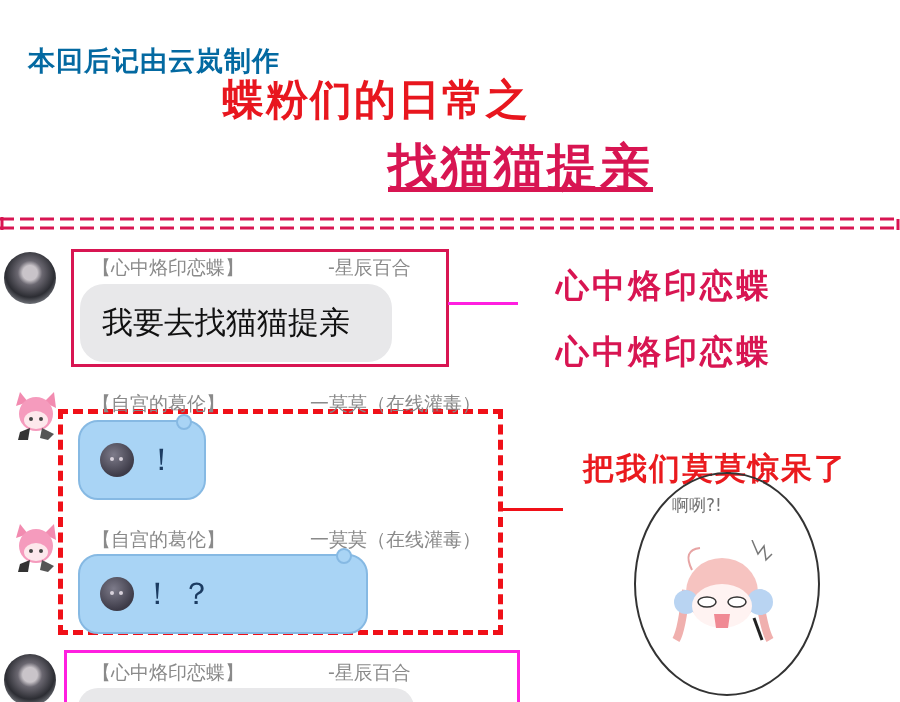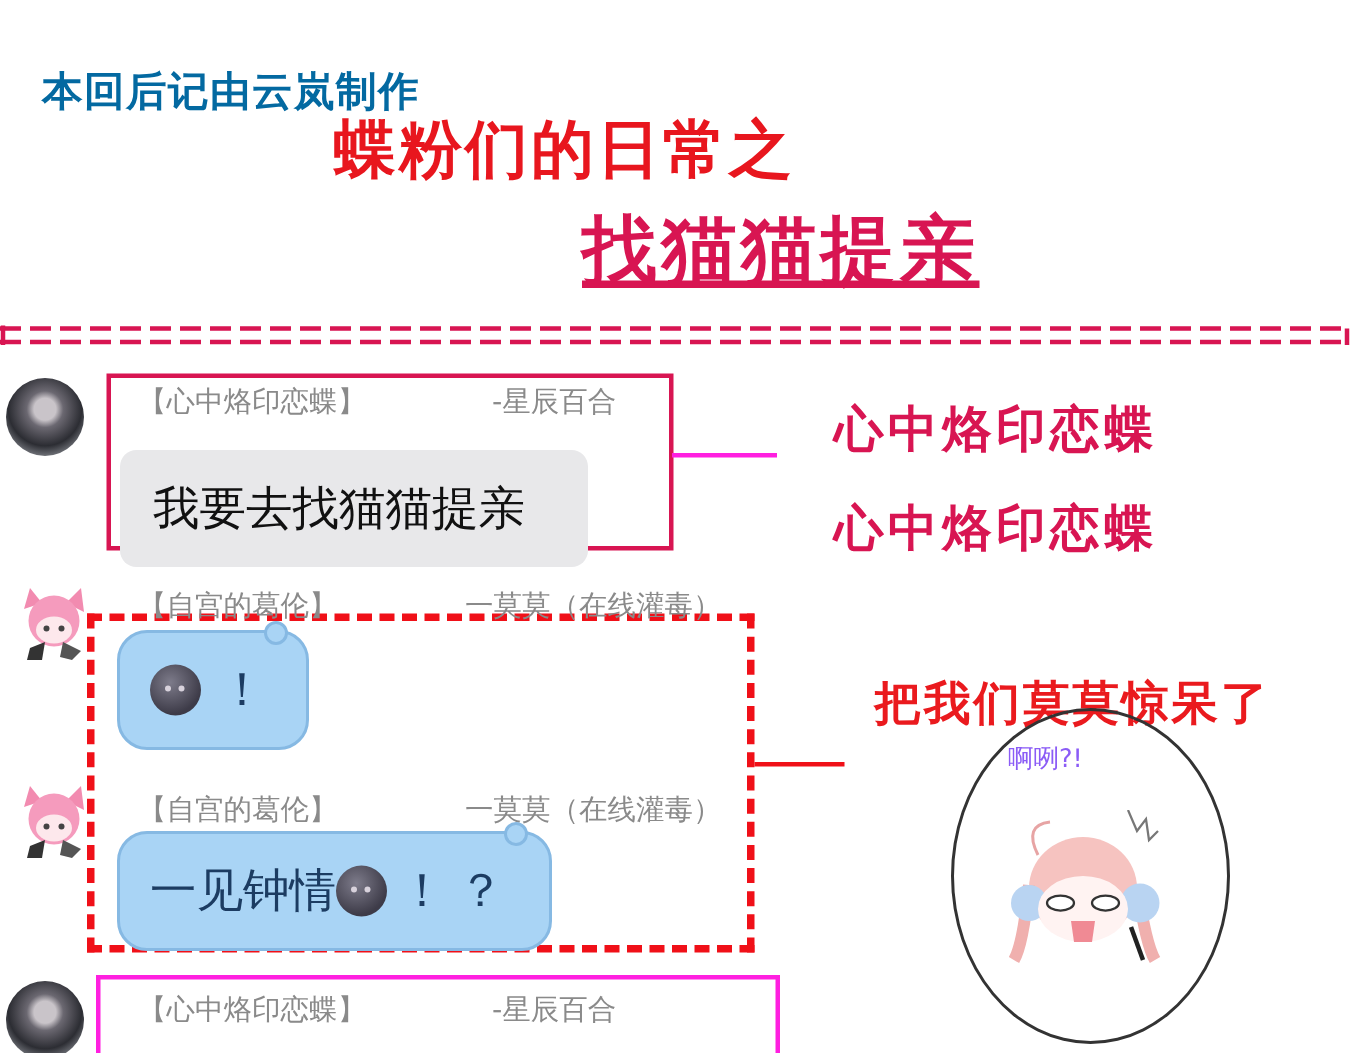--- a/index.html
+++ b/index.html
@@ -12,31 +12,31 @@
     .title1 { left: 222px; top: 72px; font-size: 42px; font-weight: bold; color: #e8161e; letter-spacing: 2px; white-space: nowrap; text-align: right; }
     .title2 { left: 388px; top: 134px; font-size: 50px; font-weight: bold; color: #d81552; letter-spacing: 3px; white-space: nowrap; text-decoration: underline; }
     .divider { left: 0; top: 215px; width: 900px; height: 20px; }
     .avatar { width: 52px; height: 52px; border-radius: 50%; overflow: hidden; }
     .avatar-dark { background: radial-gradient(circle at 50% 40%, #c9c4c9 0 18%, #6b6871 30%, #2c2d33 60%, #c8ccd3 100%); }
     .avatar-pink { width: 56px; height: 56px; border-radius: 0; background: transparent; }
     .frame-solid { border: 3px solid #d81552; box-sizing: border-box; }
     .frame-magenta { border: 3px solid #ff1fe0; box-sizing: border-box; }
     .frame-dashed { border: 5px dashed #f01018; box-sizing: border-box; }
     .meta { font-size: 19px; color: #8a8a8a; white-space: nowrap; text-align: right; }
-    .bubble-gray { background: #e8e8ea; border-radius: 11px; font-size: 31px; color: #111; display: flex; align-items: center; padding-left: 22px; box-sizing: border-box; white-space: nowrap; margin-top: 16px; }
+    .bubble-gray { background: #e8e8ea; border-radius: 24px; font-size: 31px; color: #111; display: flex; align-items: center; padding-left: 22px; box-sizing: border-box; white-space: nowrap; }
     .bubble-blue { background: #a9d4f5; border: 2px solid #86b9e3; border-radius: 20px; font-size: 31px; color: #1c3c62; display: flex; align-items: center; padding-left: 20px; box-sizing: border-box; white-space: nowrap; }
     .bubble-blue .ear { position: absolute; width: 12px; height: 12px; border-radius: 50%; background: #a9d4f5; border: 2px solid #86b9e3; }
     .emoji-ball { display: inline-block; width: 34px; height: 34px; border-radius: 50%; background: radial-gradient(circle at 40% 35%, #7d7b8a, #3d3b48 70%); position: relative; vertical-align: middle; }
     .emoji-ball::before, .emoji-ball::after { content: ""; position: absolute; top: 14px; width: 4px; height: 4px; border-radius: 50%; background: #d8d2dc; }
     .emoji-ball::before { left: 10px; } .emoji-ball::after { left: 19px; }
     .annot { font-size: 33px; font-weight: bold; color: #d81552; letter-spacing: 3px; white-space: nowrap; }
     .annot-red { font-size: 31px; font-weight: bold; color: #ea1a1e; letter-spacing: 2px; white-space: nowrap; text-align: center; }
     .connector { height: 3px; }
     .ellipse { border: 2px solid #333; border-radius: 50%; box-sizing: border-box; }
-    .speech { font-size: 17px; color: #8b5cf6; white-space: nowrap; }
+    .speech { font-size: 17px; color: #737373; white-space: nowrap; }
   </style>
 </head>
 <body>
 
 <div class="abs credit">本回后记由云岚制作</div>
 <div class="abs title1">蝶粉们的日常之</div>
 <div class="abs title2">找猫猫提亲</div>
 
 <svg class="abs divider" viewBox="0 0 900 20" width="900" height="20">
   <line x1="0" y1="4" x2="900" y2="4" stroke="#d81552" stroke-width="3" stroke-dasharray="14 6"></line>
@@ -86,21 +86,20 @@
   <ellipse cx="28" cy="32" rx="12" ry="9" fill="#fde8ec"></ellipse>
   <circle cx="23" cy="31" r="2" fill="#444"></circle>
     <circle cx="33" cy="31" r="2" fill="#444"></circle>
   <path d="M12 44 L22 40 L20 52 L10 52 Z" fill="#333"></path>
   <path d="M34 40 L46 46 L40 52 L32 50 Z" fill="#555"></path>
 </svg>
 <div class="abs meta" style="left:92px; top:527px;">【自宫的葛伦】</div>
 <div class="abs meta" style="left:310px; top:527px;">一莫莫（在线灌毒）</div>
 <div class="abs bubble-blue" style="left:78px; top:554px; width:290px; height:80px;">
   <span class="ear" style="right:14px; top:-8px;"></span>
-  <span>一见钟情</span>
   <span class="emoji-ball"></span>
   <span style="margin-left:8px; letter-spacing:8px;">！？</span>
 </div>
 
 <div class="abs annot-red" style="left:583px; top:448px;">把我们莫莫惊呆了</div>
 
 <div class="abs ellipse" style="left:634px; top:472px; width:186px; height:224px;"></div>
 <div class="abs speech" style="left:672px; top:494px;">啊咧?!</div>
 <svg class="abs" style="left:672px; top:540px;" width="110" height="120" viewBox="0 0 110 120">
   <path d="M20 30 Q10 10 28 8" stroke="#e7a4a4" stroke-width="2" fill="none"></path>

